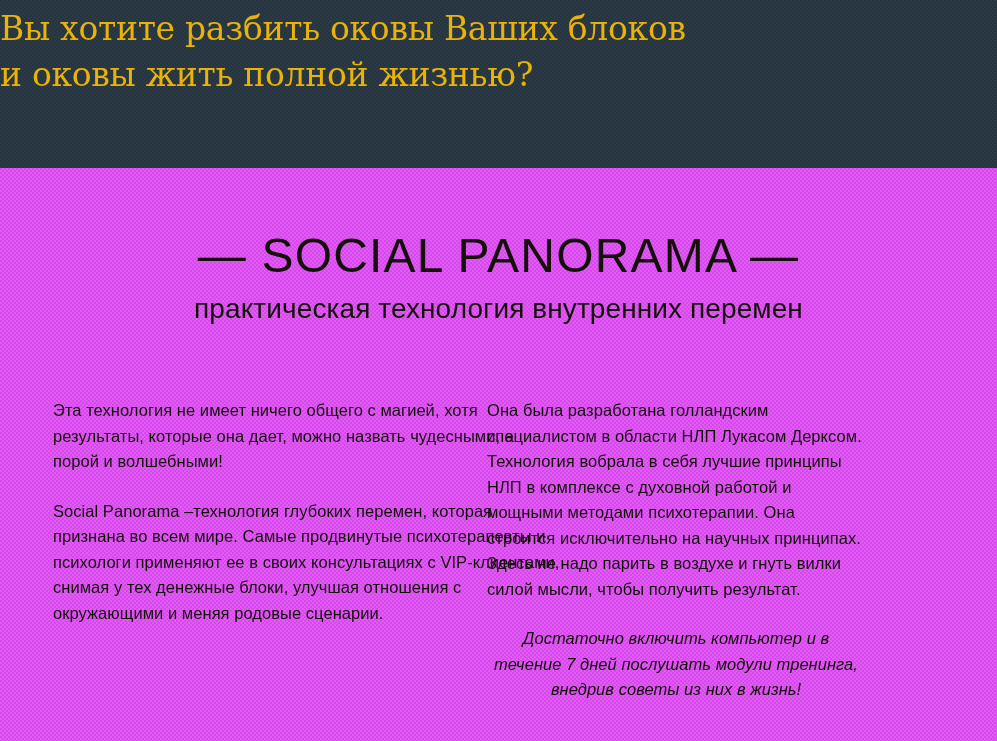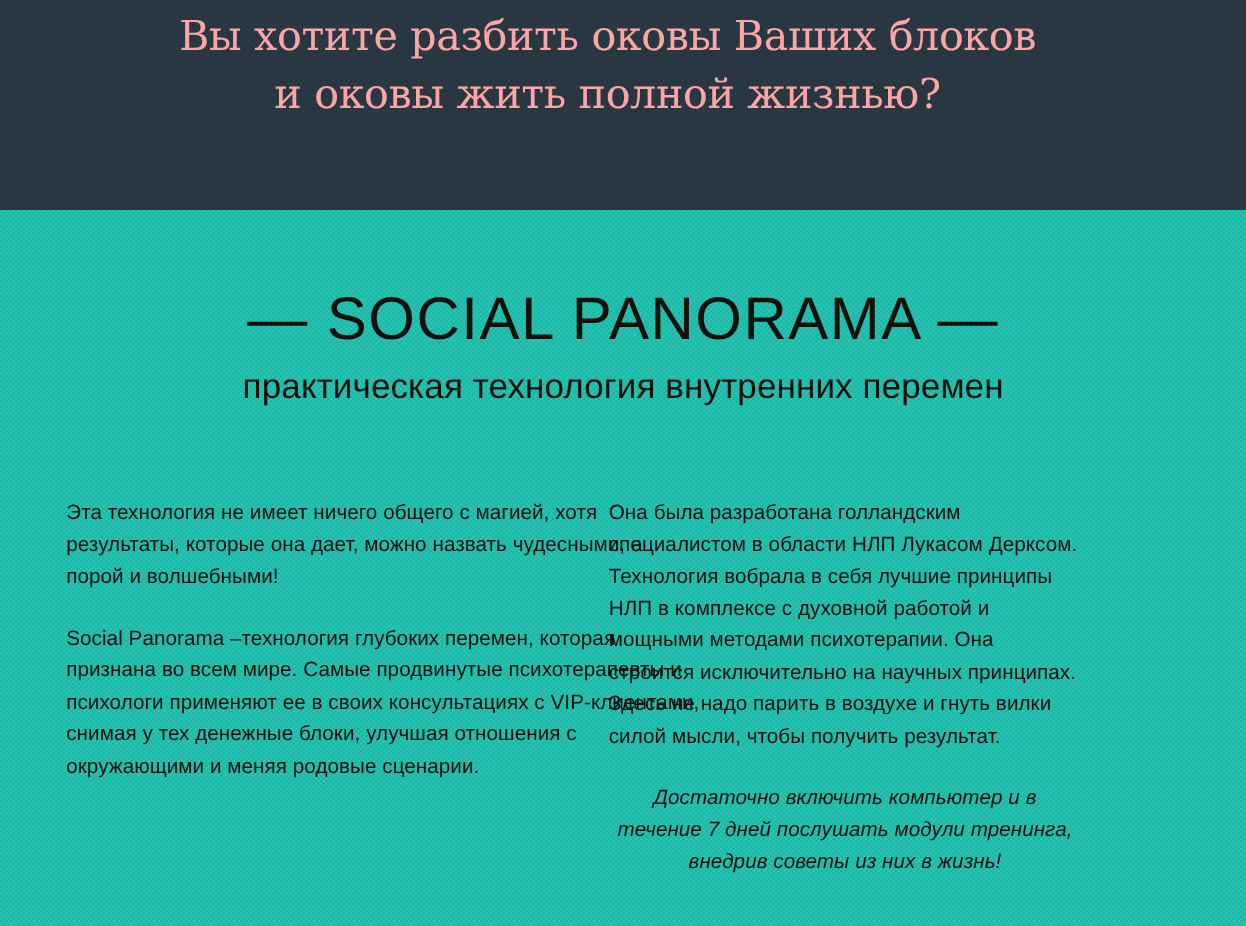--- a/index.html
+++ b/index.html
@@ -53,41 +53,41 @@
       linear-gradient(45deg, rgba(255,255,255,0.030) 25%, transparent 25%, transparent 75%, rgba(255,255,255,0.030) 75%);
     background-size: 4px 4px;
     background-position: 0 0, 2px 2px;
   }
   #header-text {
     position: absolute;
     left: 0;
     top: 6px;
     width: 972px;
     z-index: 2;
-    text-align: center;
-    color: #fca5a5;
+    text-align: left;
+    color: #eab308;
     font-family: "DejaVu Serif", "Liberation Serif", serif;
     font-size: 33px;
     font-weight: 400;
     line-height: 46px;
     letter-spacing: -0.3px;
   }
   #header-text .hline {
     display: block;
     white-space: nowrap;
   }
 
   
   #body-area {
     position: absolute;
     left: 0;
     top: 168px;
     width: 997px;
     height: 573px;
-    background: #14b8a6;
+    background: #d946ef;
     overflow: hidden;
   }
   #body-area::after {
     background-image:
       linear-gradient(45deg, rgba(255,255,255,0.13) 25%, transparent 25%, transparent 75%, rgba(255,255,255,0.13) 75%),
       linear-gradient(45deg, rgba(255,255,255,0.13) 25%, transparent 25%, transparent 75%, rgba(255,255,255,0.13) 75%);
     background-size: 4px 4px;
     background-position: 0 0, 2px 2px;
   }
 

